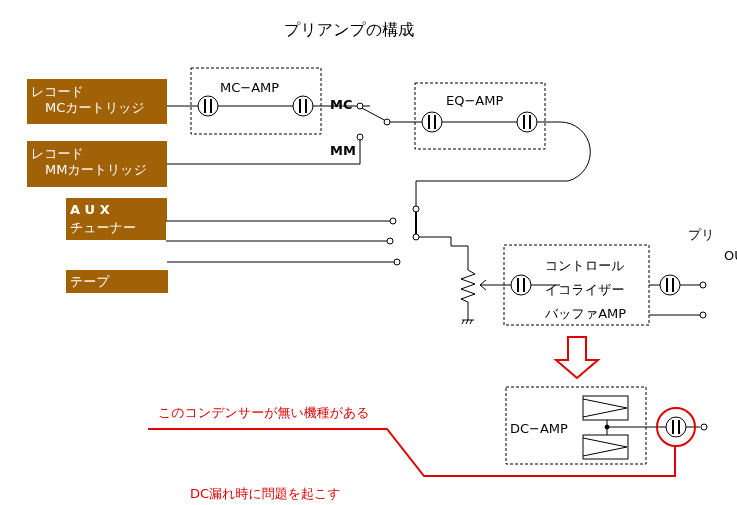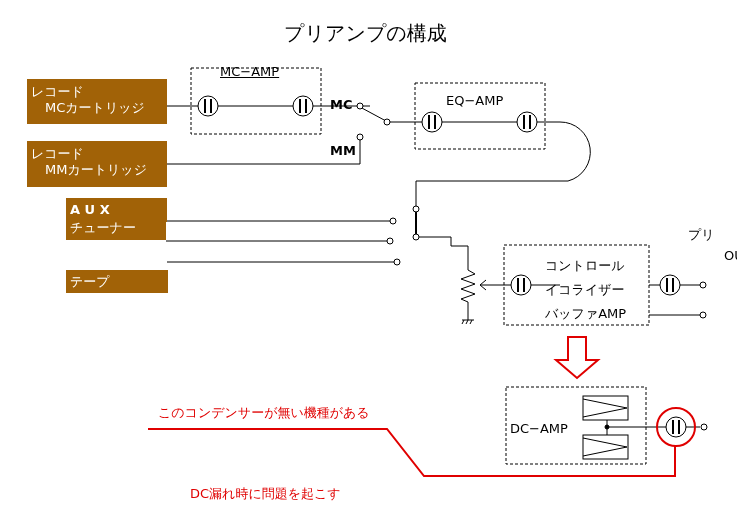--- a/index.html
+++ b/index.html
@@ -1,40 +1,40 @@
 <!DOCTYPE html>
 <html><head>
 <meta charset="utf-8">
 <style>
   html,body{margin:0;padding:0;background:#fff;}
   body{width:737px;height:505px;position:relative;overflow:hidden;font-family:"DejaVu Sans","Liberation Sans",sans-serif;}
   svg{position:absolute;left:0;top:0;}
   .src{position:absolute;background:#a16207;color:#fff;font-size:13px;line-height:16px;box-sizing:border-box;padding-left:4px;}
   .lbl{position:absolute;font-size:13px;color:#000;white-space:nowrap;}
   .red{color:#e00000;}
-  .title{position:absolute;font-size:20px;color:#000;white-space:nowrap;}
+  .title{position:absolute;font-size:16px;color:#000;white-space:nowrap;}
 </style>
 </head>
 <body>
 
 <div class="title" style="left:284px;top:20px;">プリアンプの構成</div>
 
 <div class="src" style="left:27px;top:79px;width:140px;height:45px;padding-top:5px;">
   <div>レコード</div>
   <div style="padding-left:14px">MCカートリッジ</div>
 </div>
 <div class="src" style="left:27px;top:141px;width:140px;height:46px;padding-top:5px;">
   <div>レコード</div>
   <div style="padding-left:14px">MMカートリッジ</div>
 </div>
 <div class="src" style="left:66px;top:198px;width:101px;height:24px;padding-top:4px;font-weight:bold;">A U X</div>
 <div class="src" style="left:66px;top:216px;width:100px;height:24px;padding-top:4px;">チューナー</div>
 <div class="src" style="left:66px;top:270px;width:102px;height:23px;padding-top:4px;">テープ</div>
 
-<div class="lbl" style="left:220px;top:64px;text-decoration:underline;">MC−AMP</div>
+<div class="lbl" style="left:220px;top:80px;">MC−AMP</div>
 <div class="lbl" style="left:446px;top:93px;">EQ−AMP</div>
 <div class="lbl" style="left:330px;top:97px;font-weight:bold;">MC</div>
 <div class="lbl" style="left:330px;top:143px;font-weight:bold;">MM</div>
 <div class="lbl" style="left:545px;top:257px;">コントロール</div>
 <div class="lbl" style="left:545px;top:281px;">イコライザー</div>
 <div class="lbl" style="left:545px;top:305px;">バッファAMP</div>
 <div class="lbl" style="left:688px;top:226px;">プリ</div>
 <div class="lbl" style="left:684px;top:248px;margin-left:40px;">OUT</div>
 <div class="lbl" style="left:510px;top:421px;">DC−AMP</div>
 <div class="lbl red" style="left:158px;top:404px;">このコンデンサーが無い機種がある</div>

